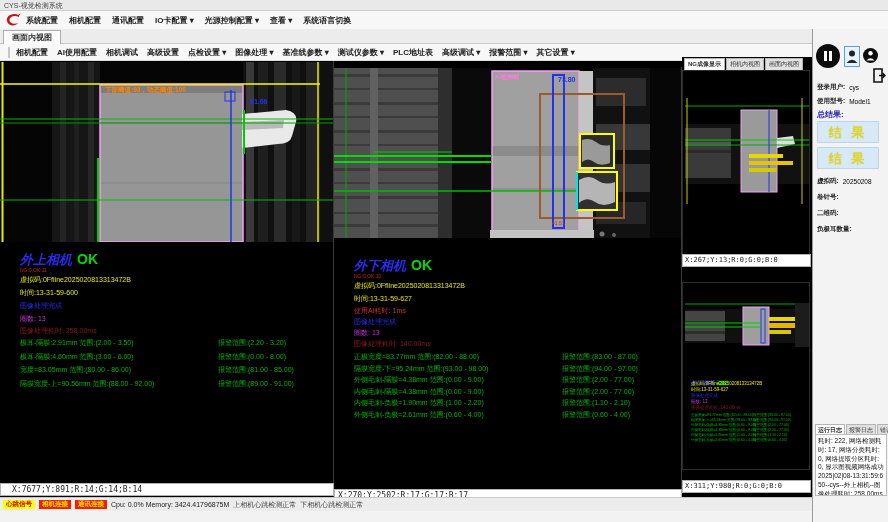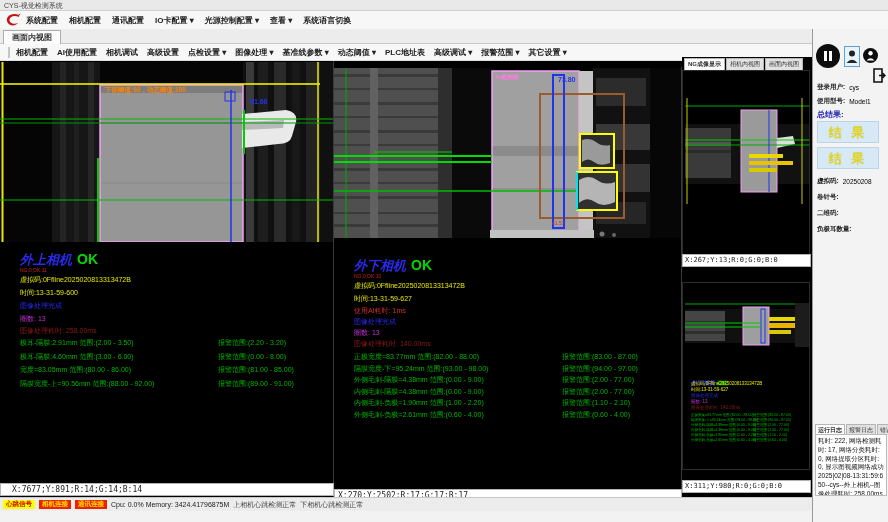--- a/index.html
+++ b/index.html
@@ -117,21 +117,21 @@
   <div class="abs toolbar">
     <div class="tool-items" style="gap:9px">
 
     <span class="tool-item">相机配置</span>
         <span class="tool-item">AI使用配置</span>
         <span class="tool-item">相机调试</span>
         <span class="tool-item">高级设置</span>
         <span class="tool-item">点检设置 ▾</span>
         <span class="tool-item">图像处理 ▾</span>
         <span class="tool-item">基准线参数 ▾</span>
-        <span class="tool-item">动态阈值 ▾</span>
+        <span class="tool-item">测试仪参数 ▾</span>
         <span class="tool-item">PLC地址表</span>
         <span class="tool-item">高级调试 ▾</span>
         <span class="tool-item">报警范围 ▾</span>
         <span class="tool-item">其它设置 ▾</span>
       </div>
   </div>
 
   <div class="abs panel-border" style="left:0;top:61px;width:334px;height:436px;background:#000">
 
     <div class="abs" style="left:0;top:1px">

